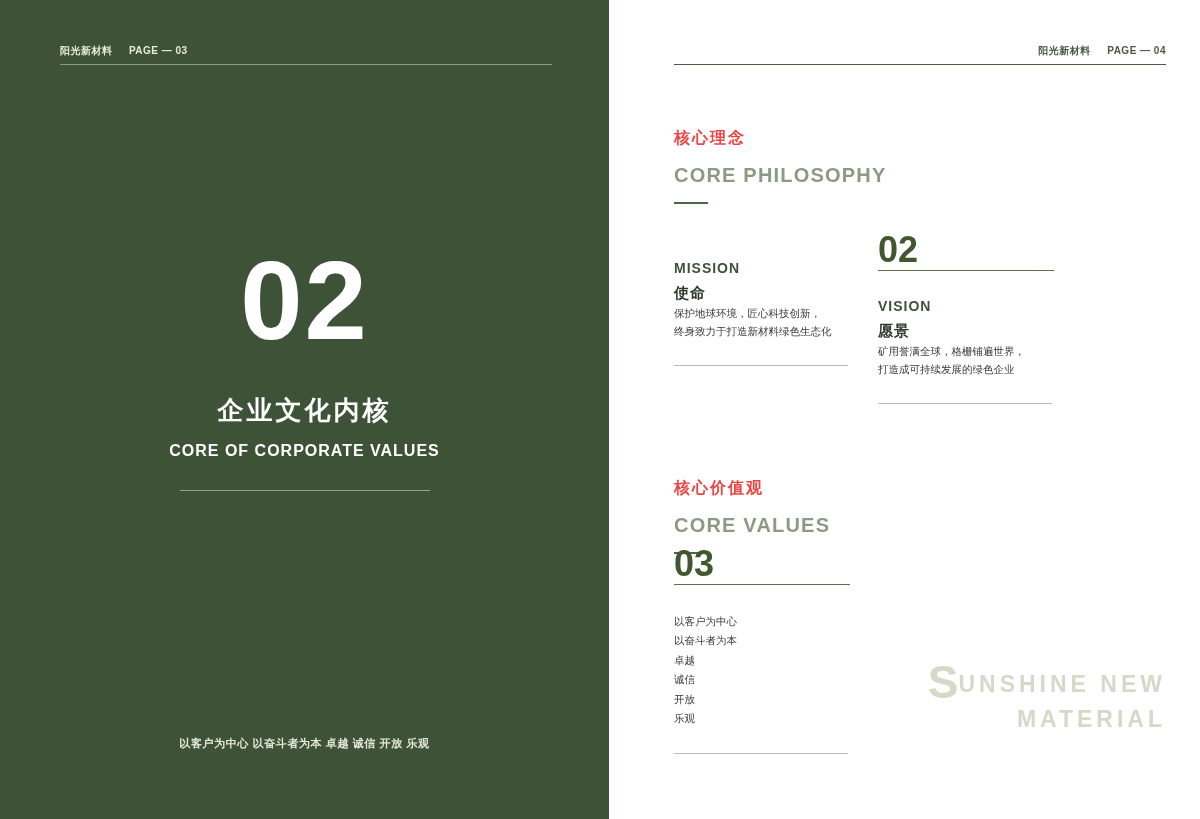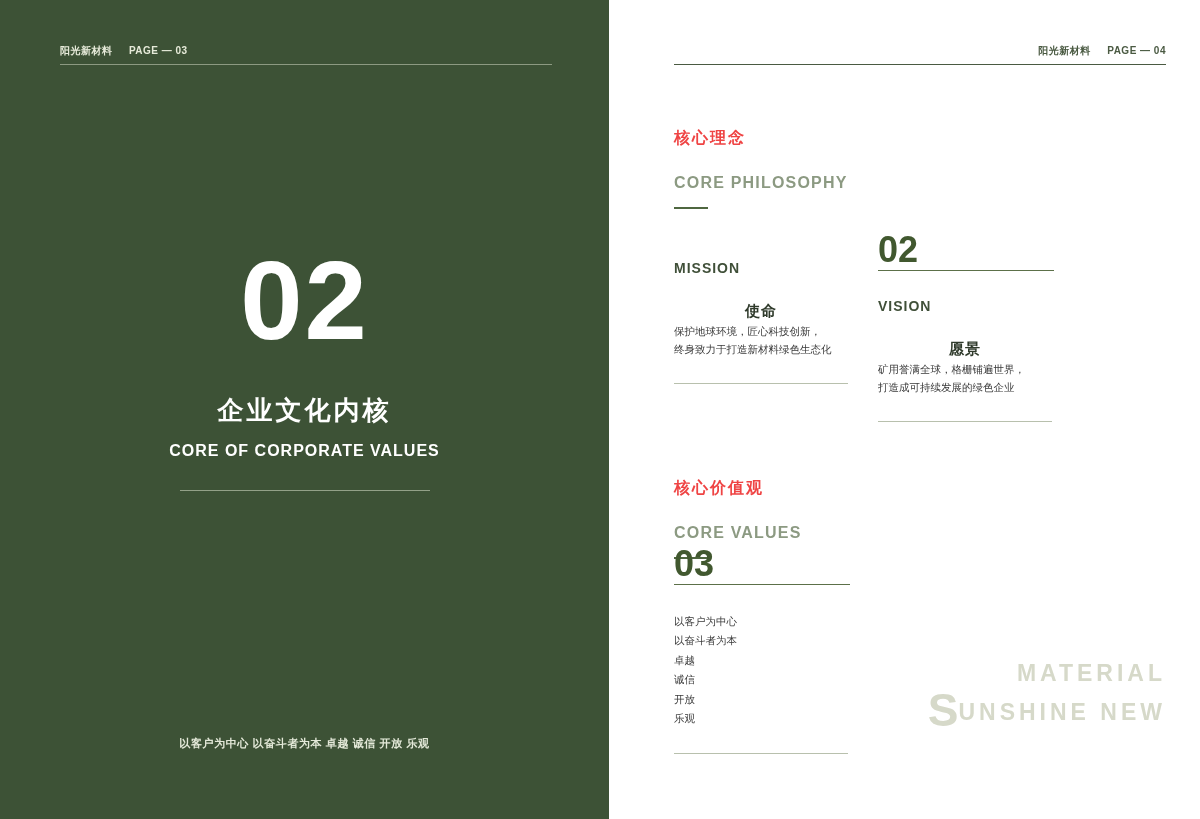--- a/index.html
+++ b/index.html
@@ -135,22 +135,22 @@
     position: absolute;
     left: 65px;
   }
   .sec-title-cn {
     font-size: 16px;
     color: #ef4444;
     font-weight: bold;
     letter-spacing: 2px;
   }
   .sec-title-en {
-    margin-top: 25px;
-    font-size: 16px;
+    margin-top: 15px;
+    font-size: 20px;
     color: #8c9a82;
     font-weight: bold;
     letter-spacing: 1.2px;
   }
   .sec-rule {
     margin-top: 15px;
     width: 34px;
     height: 2px;
     background: #4f6740;
   }
@@ -190,26 +190,25 @@
     background: #5c7049;
   }
   .card-en {
     margin-top: 22px;
     font-size: 14px;
     color: #3f4f38;
     font-weight: bold;
     letter-spacing: 1px;
   }
   .card-cn {
-    margin-top: 26px;
+    margin-top: 8px;
     font-size: 15px;
     color: #2f3a2b;
     font-weight: bold;
     letter-spacing: 1px;
-    text-align: center;
   }
   .card-desc {
     margin-top: 1px;
     font-size: 10.5px;
     line-height: 1.75;
     color: #3a3a3a;
   }
   .card-bottom-rule {
     margin-top: 24px;
     height: 1px;
@@ -338,20 +337,20 @@
         <div>以奋斗者为本</div>
         <div>卓越</div>
         <div>诚信</div>
         <div>开放</div>
         <div>乐观</div>
       </div>
       <div class="values-bottom-rule"></div>
     </div>
 
     <div class="watermark">
-      <div>MATERIAL</div>
       <div>
         <span class="wm-s">S</span><span>UNSHINE NEW</span>
       </div>
+      <div>MATERIAL</div>
     </div>
 
   </div>
 </div>
 
 </body></html>

